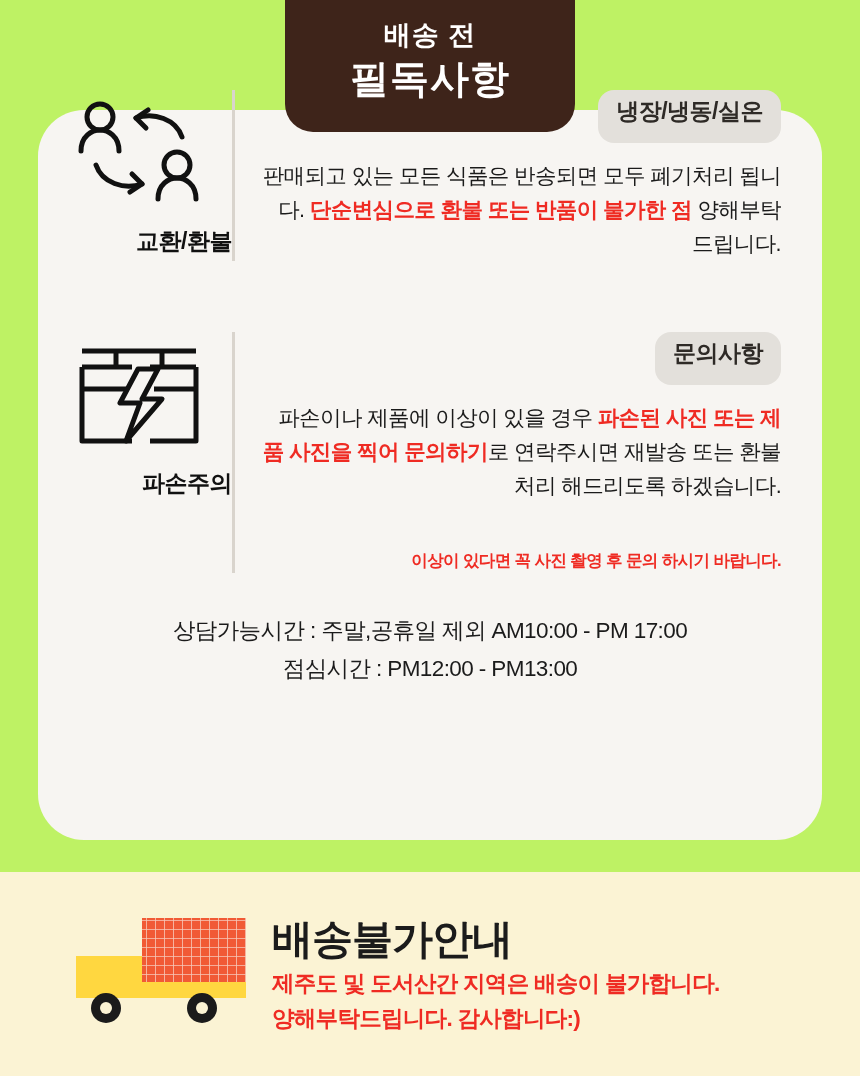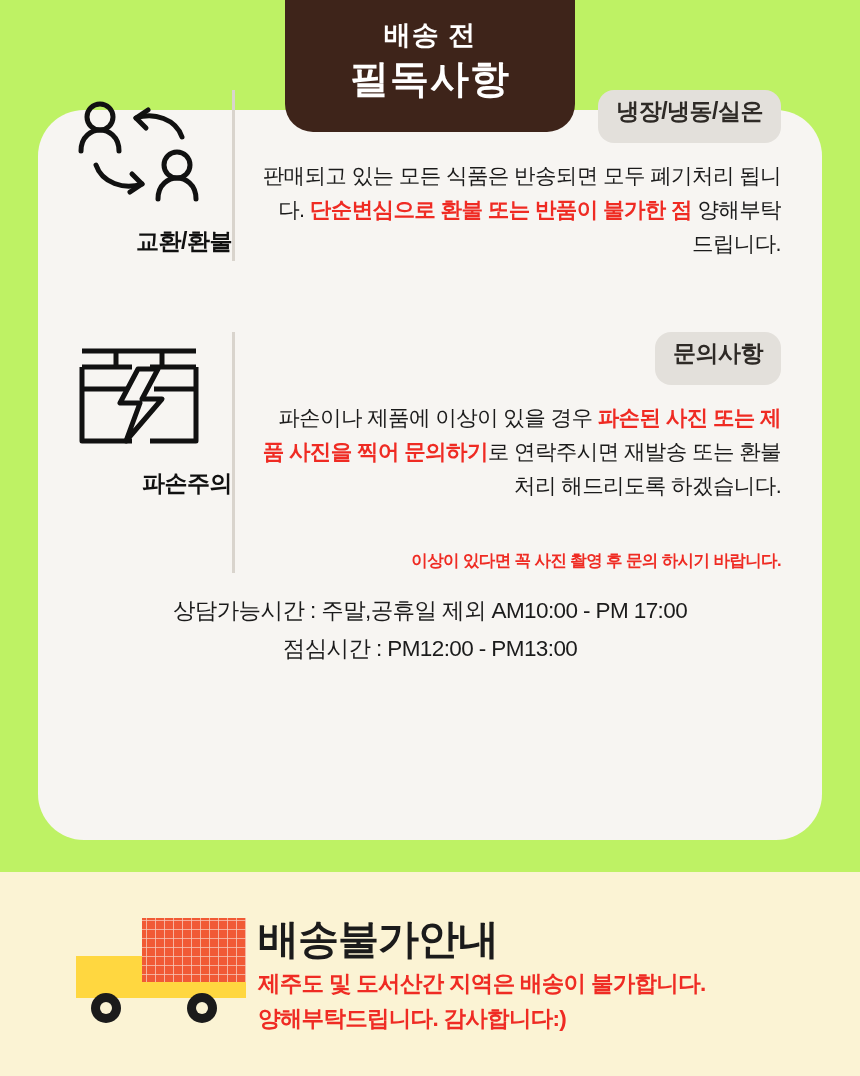--- a/index.html
+++ b/index.html
@@ -125,21 +125,21 @@
     line-height: 26px;
     color: #ef2b23;
     font-weight: bold;
     letter-spacing: -0.6px;
   }
 
   .hours {
     position: absolute;
     left: 0;
     right: 0;
-    top: 592px;
+    top: 612px;
     text-align: center;
     color: #1b1b1b;
   }
   .hours div {
     font-size: 22.5px;
     line-height: 38px;
     letter-spacing: -0.6px;
   }
 
   
@@ -148,21 +148,21 @@
     left: 0;
     top: 872px;
     width: 860px;
     height: 204px;
     background: #fbf3d4;
     display: flex;
     align-items: center;
     padding-left: 66px;
   }
   .truck-wrap { width: 192px; }
-  .delivery-text { }
+  .delivery-text { margin-left: 14px; }
   .delivery-title {
     font-size: 41px;
     font-weight: bold;
     color: #1b1b1b;
     letter-spacing: -1px;
     line-height: 50px;
   }
   .delivery-line {
     font-size: 22.5px;
     font-weight: bold;

